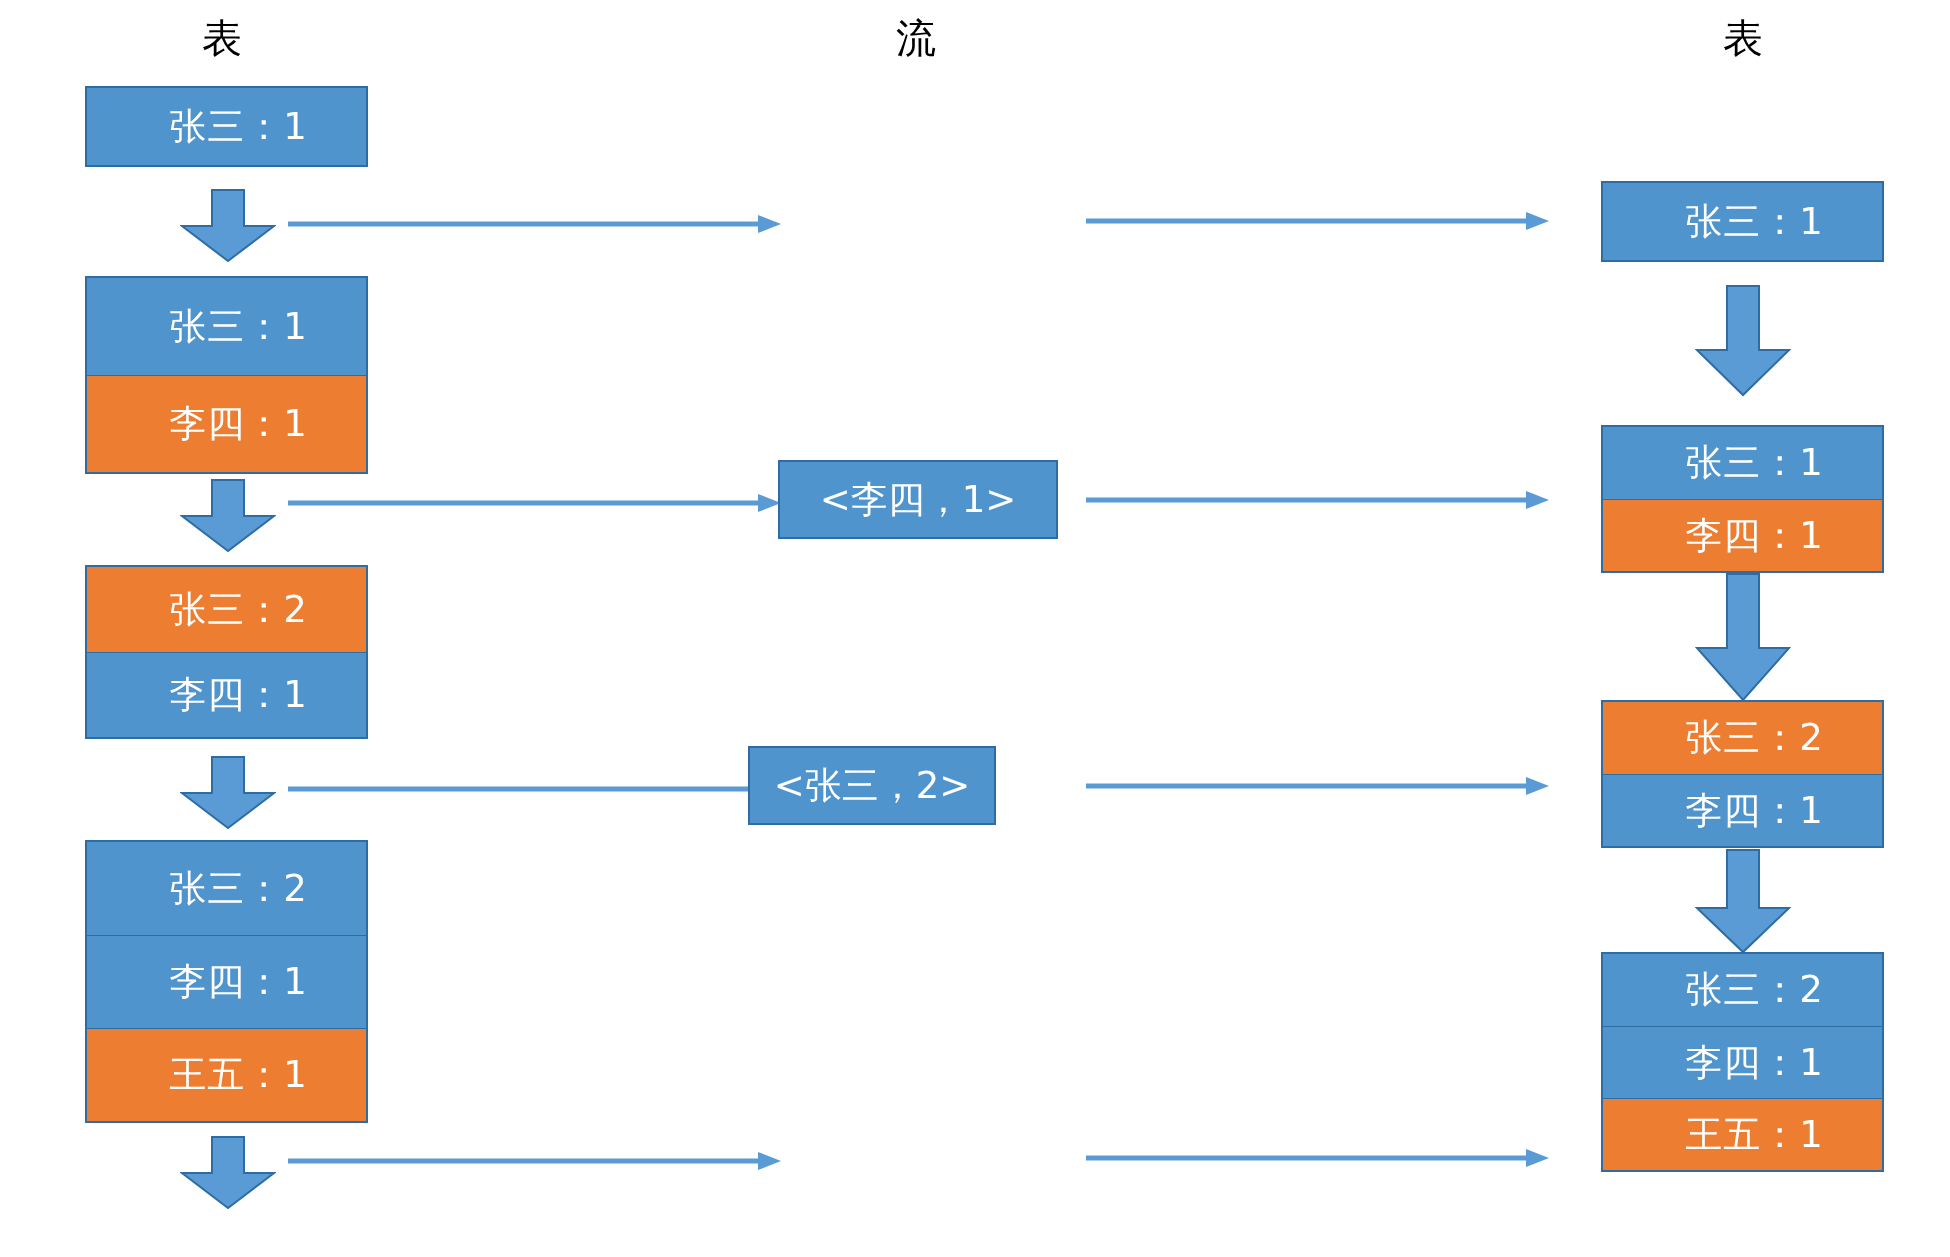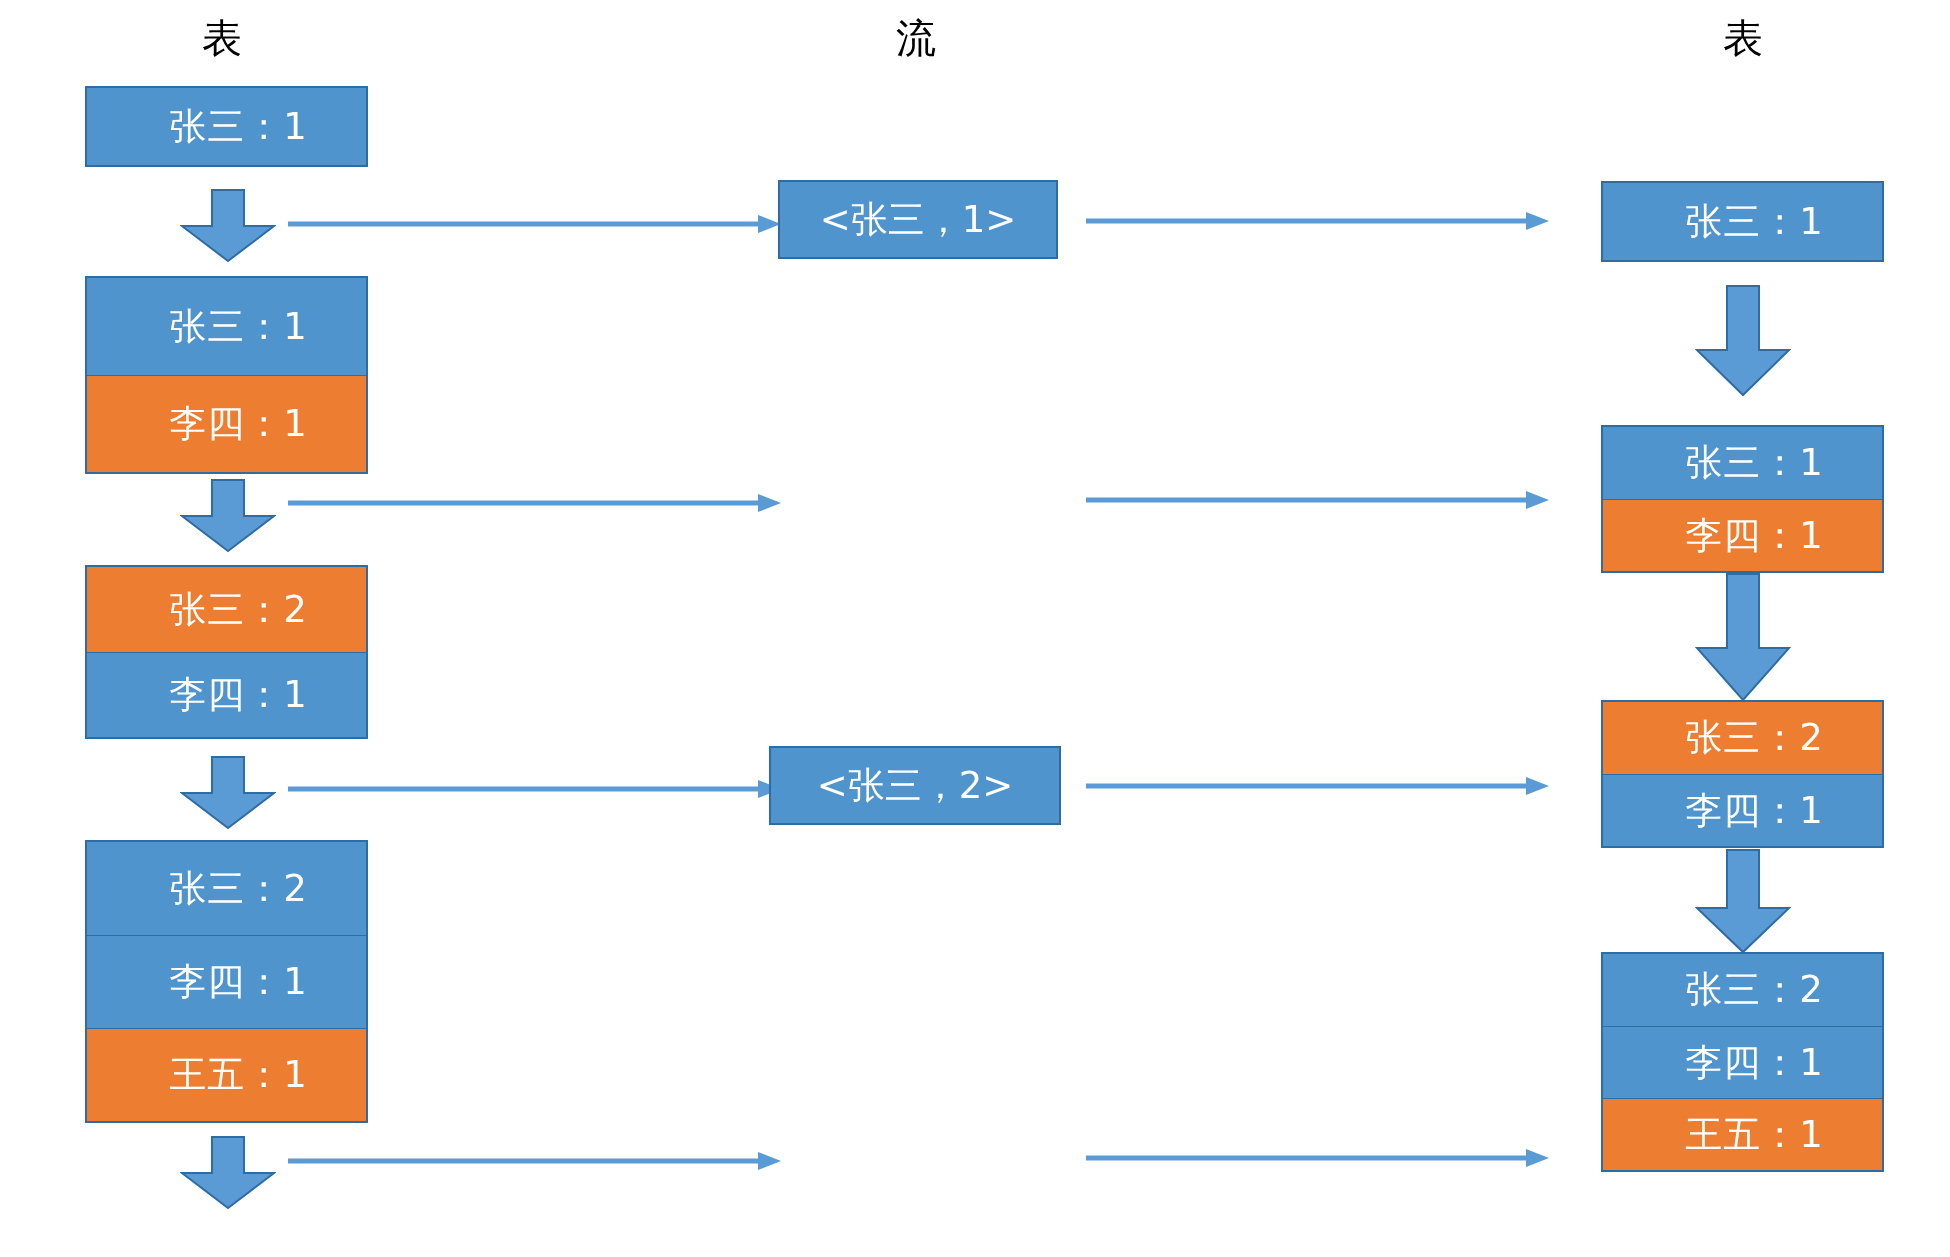--- a/index.html
+++ b/index.html
@@ -141,22 +141,22 @@
       <polygon points="493,11 470,2 470,20" fill="#5b9bd5"></polygon>
     </svg>
   </div>
   <div class="h-arrow" style="left:288px; top:1150px;">
     <svg width="495" height="22" viewBox="0 0 495 22">
       <line x1="0" y1="11" x2="476" y2="11" stroke="#5b9bd5" stroke-width="5"></line>
       <polygon points="493,11 470,2 470,20" fill="#5b9bd5"></polygon>
     </svg>
   </div>
 
-  <div class="stream-box" style="left:778px; top:180px; width:280px; height:79px;">&lt;张三，1&gt;</div>
-  <div class="stream-box" style="left:769px; top:746px; width:292px; height:79px;">&lt;张三，2&gt;</div>
+  <div class="stream-box" style="left:778px; top:460px; width:280px; height:79px;">&lt;李四，1&gt;</div>
+  <div class="stream-box" style="left:748px; top:746px; width:248px; height:79px;">&lt;张三，2&gt;</div>
 
   <div class="h-arrow" style="left:1086px; top:210px;">
     <svg width="465" height="22" viewBox="0 0 465 22">
       <line x1="0" y1="11" x2="446" y2="11" stroke="#5b9bd5" stroke-width="5"></line>
       <polygon points="463,11 440,2 440,20" fill="#5b9bd5"></polygon>
     </svg>
   </div>
   <div class="h-arrow" style="left:1086px; top:489px;">
     <svg width="465" height="22" viewBox="0 0 465 22">
       <line x1="0" y1="11" x2="446" y2="11" stroke="#5b9bd5" stroke-width="5"></line>

